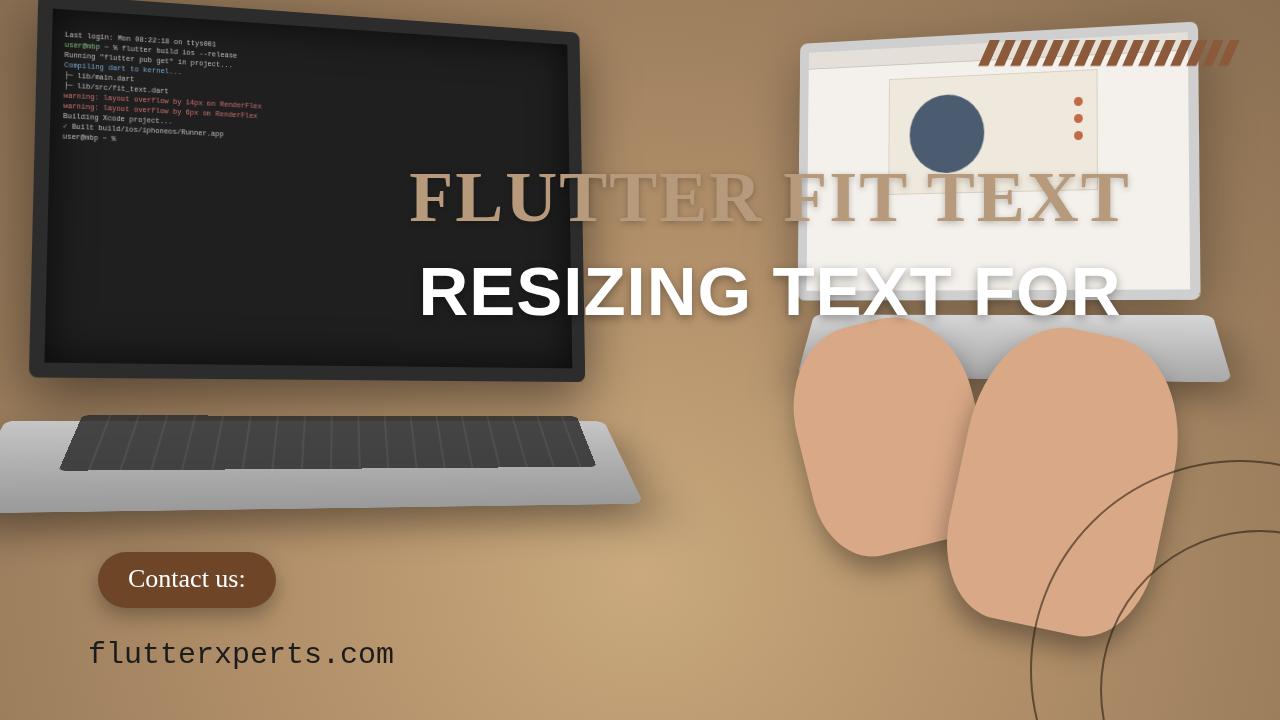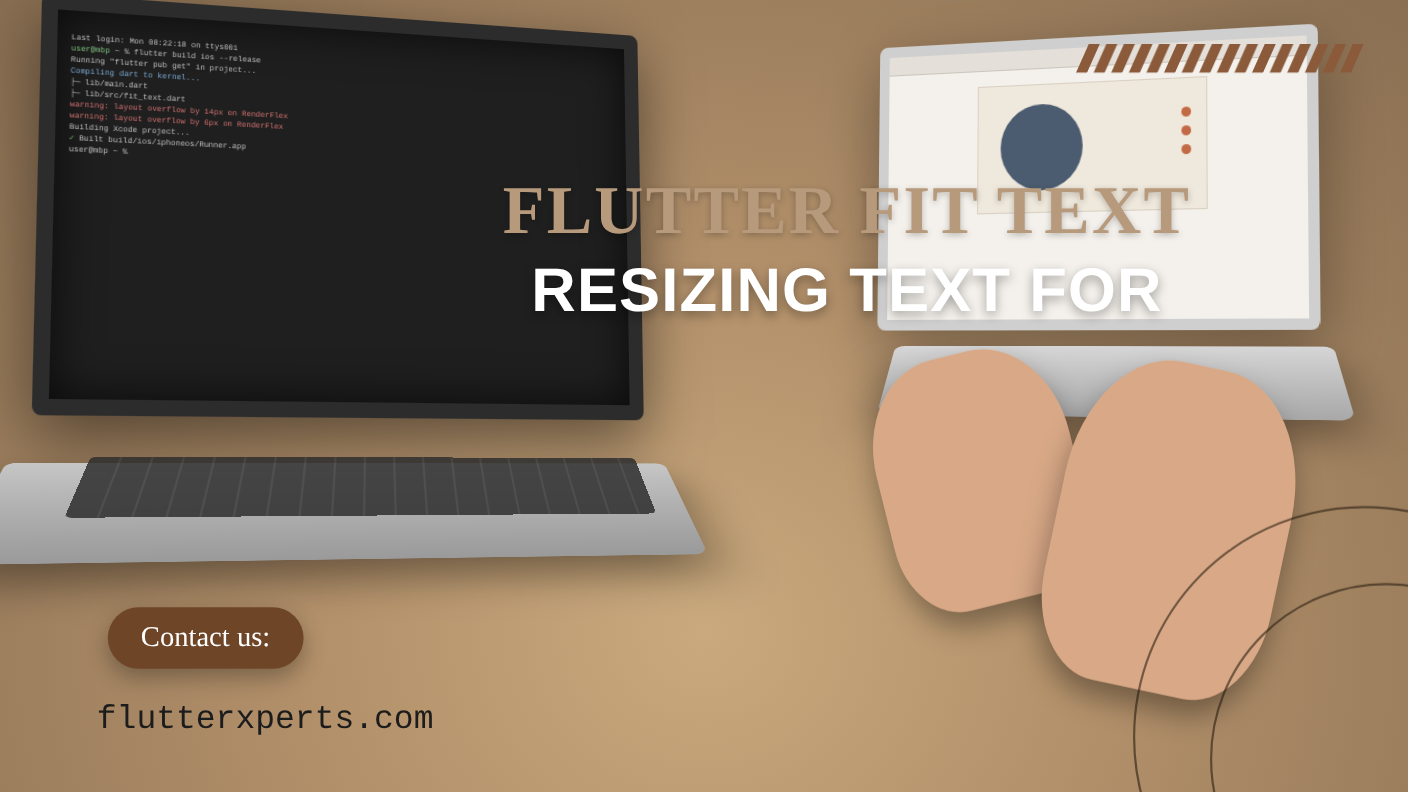--- a/index.html
+++ b/index.html
@@ -40,23 +40,23 @@
   .hand.h1{right:300px;bottom:170px;width:180px;height:230px;transform:rotate(-14deg);}
   .hand.h2{right:110px;bottom:90px;width:210px;height:300px;transform:rotate(12deg);}
   
   .stripes{position:absolute;top:40px;right:46px;display:flex;gap:6px;transform:skewX(-24deg);}
   .stripes span{width:10px;height:26px;background:#8a5a3b;display:block;}
   
   .arc{position:absolute;right:-170px;bottom:-160px;width:420px;height:420px;border:2px solid rgba(30,20,10,.55);border-radius:50%;}
   .arc.inner{width:320px;height:320px;right:-140px;bottom:-130px;}
   
   .headline{position:absolute;left:320px;top:160px;right:60px;text-align:center;}
-  .title1{font-weight:700;font-size:62px;letter-spacing:2px;color:#b79a7c;line-height:1.05;text-transform:uppercase;
+  .title1{font-weight:700;font-size:72px;letter-spacing:2px;color:#b79a7c;line-height:1.05;text-transform:uppercase;
           font-family:Georgia,'Times New Roman',serif;text-shadow:0 2px 6px rgba(0,0,0,.25);}
-  .title2{margin-top:10px;font-weight:800;font-size:56px;letter-spacing:1px;color:#ffffff;line-height:1.02;text-transform:uppercase;
+  .title2{margin-top:21px;font-weight:800;font-size:69px;letter-spacing:1px;color:#ffffff;line-height:1.02;text-transform:uppercase;
           font-family:Arial,Helvetica,sans-serif;text-shadow:0 3px 10px rgba(0,0,0,.35);}
   
   .contact{position:absolute;left:98px;bottom:112px;background:#6f4528;color:#fff;font-size:26px;
            padding:12px 30px 14px;border-radius:999px;font-family:Georgia,serif;box-shadow:0 8px 20px rgba(0,0,0,.3);}
   .url{position:absolute;left:88px;bottom:48px;color:#1c1c1c;font-size:30px;font-family:Liberation Mono, monospace;}
 </style>
 </head>
 <body>
 
 <div class="canvas">

